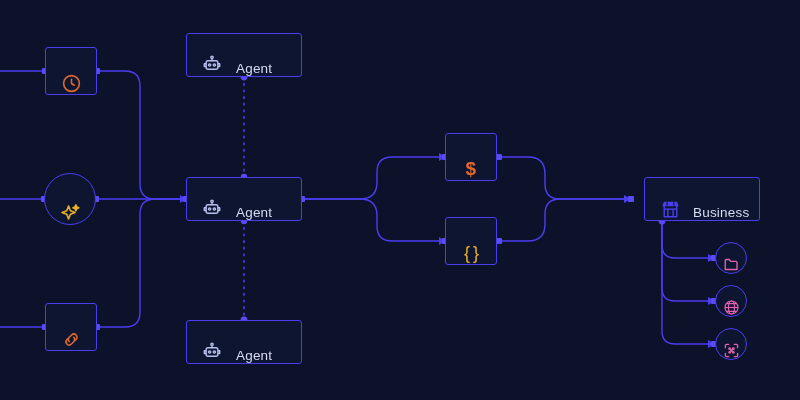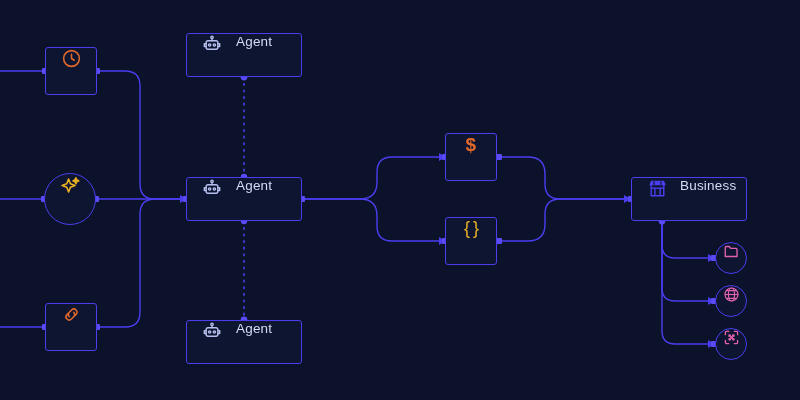--- a/index.html
+++ b/index.html
@@ -5,21 +5,21 @@
   html,body{margin:0;padding:0;}
   body{
     width:800px;height:400px;
     background:#0b1229;
     font-family:"Liberation Sans",sans-serif;
     overflow:hidden;
   }
   #canvas{position:relative;width:800px;height:400px;}
   #wires{position:absolute;left:0;top:0;width:800px;height:400px;}
 
-  .node{position:absolute;box-sizing:border-box;display:flex;align-items:flex-start;}
+  .node{position:absolute;box-sizing:border-box;display:flex;align-items:flex-end;}
   .node-rect{
     background:#0d1530;
     border:1.3px solid #4b3ef0;
     border-radius:3px;
   }
   .node-sq{
     background:#0d1530;
     border:1.3px solid #4b3ef0;
     border-radius:3px;
     justify-content:center;
@@ -191,21 +191,21 @@
   </div>
 
   <div class="node node-sq tool" style="left:445px;top:133px;">
     <span class="node-label" style="color:#e2692b;font-size:19px;font-weight:bold;">$</span>
   </div>
 
   <div class="node node-sq tool" style="left:445px;top:217px;">
     <span class="node-label" style="color:#e8b024;font-size:18px;letter-spacing:-1px;">{ }</span>
   </div>
 
-  <div class="node node-rect biz" style="left:631px;top:177px;">
+  <div class="node node-rect biz" style="left:644px;top:177px;">
     <span class="ico">
       <svg width="21" height="21" viewBox="0 0 24 24" fill="none" stroke="#4b3ef0" stroke-width="1.6" stroke-linejoin="round">
         <path d="M3.6 7.6 L5.2 3.8 h13.6 l1.6 3.8 z" fill="#4b3ef0"></path>
         <path d="M8.1 3.8 v3.8 M15.9 3.8 v3.8" stroke="#0d1530" stroke-width="1.3"></path>
         <path d="M4.8 7.6 V20.2 h14.4 V7.6"></path>
         <path d="M4.8 11.6 h14.4"></path>
         <path d="M9 11.6 V20.2 M15 11.6 V20.2"></path>
       </svg>
     </span>
     <span class="node-label">Business</span>

